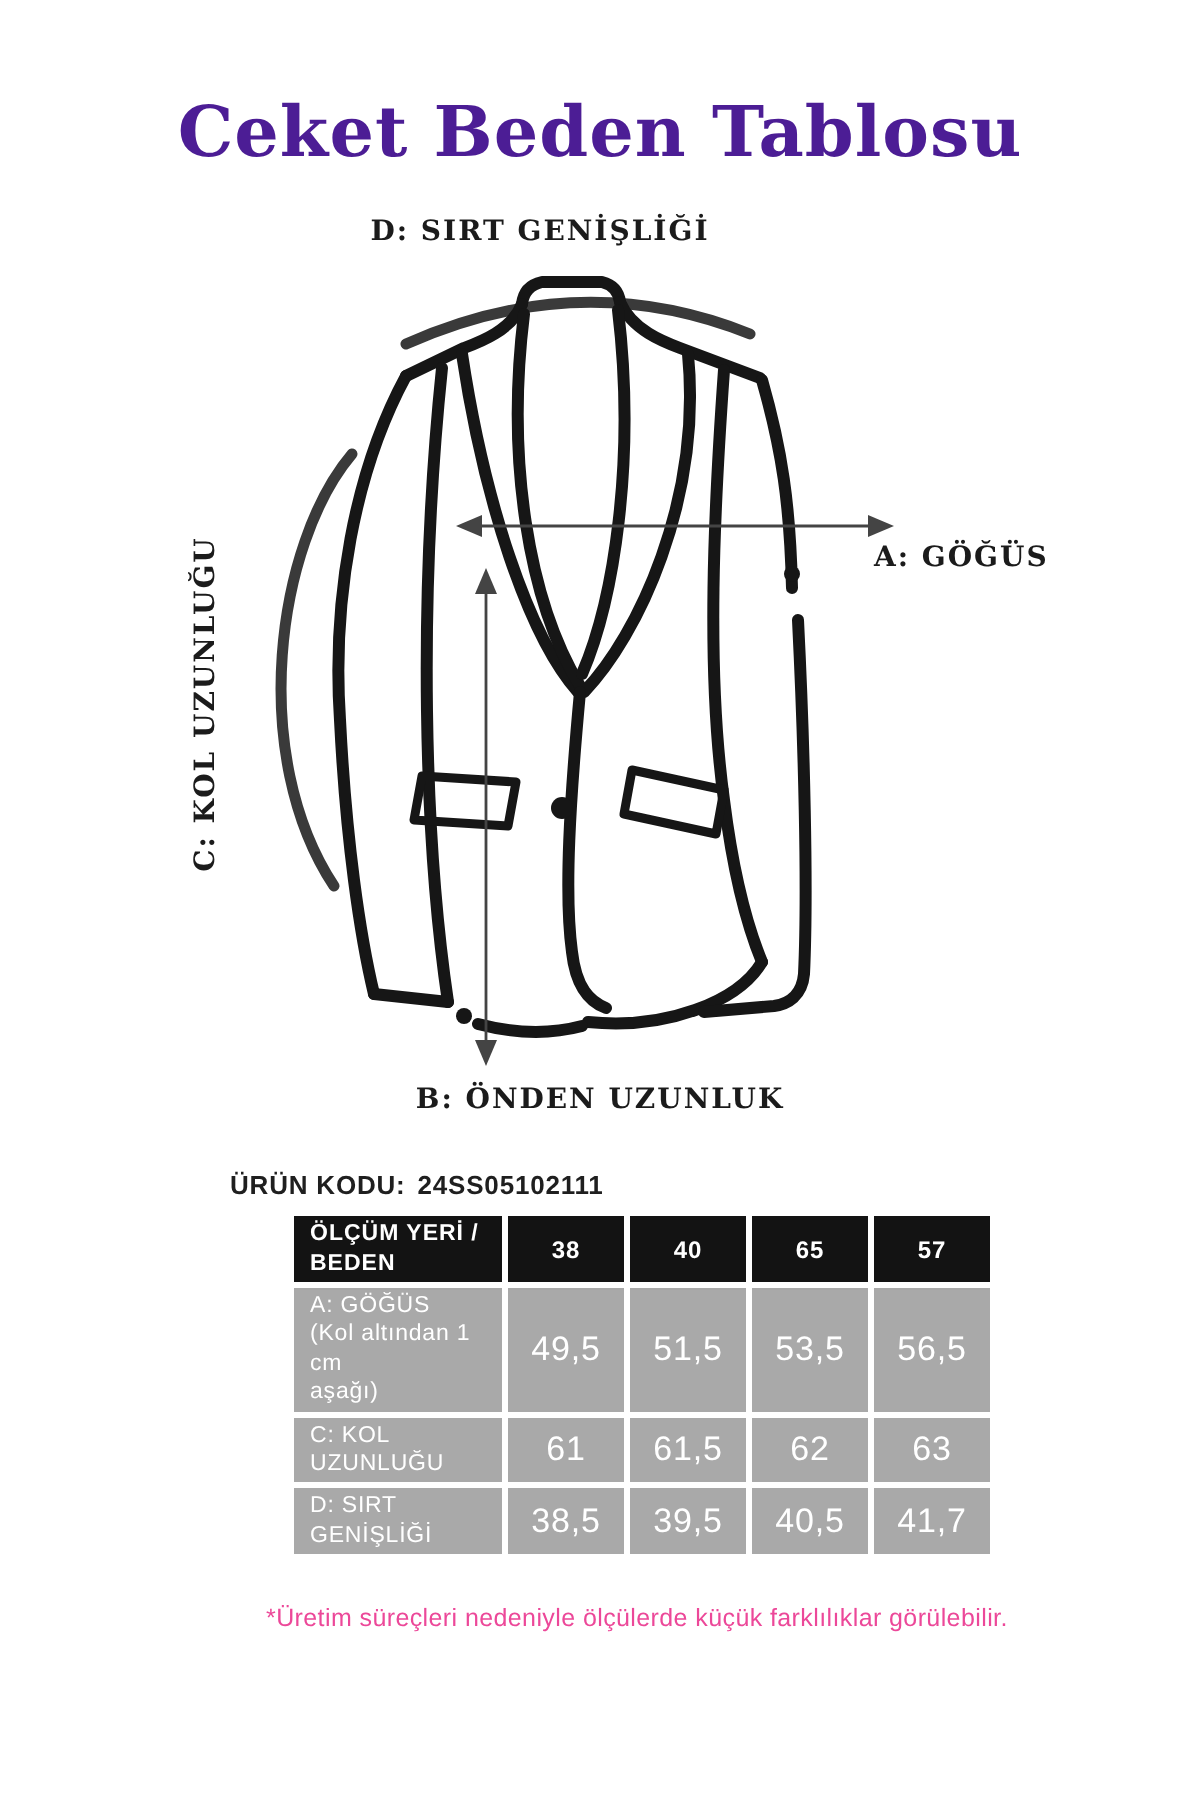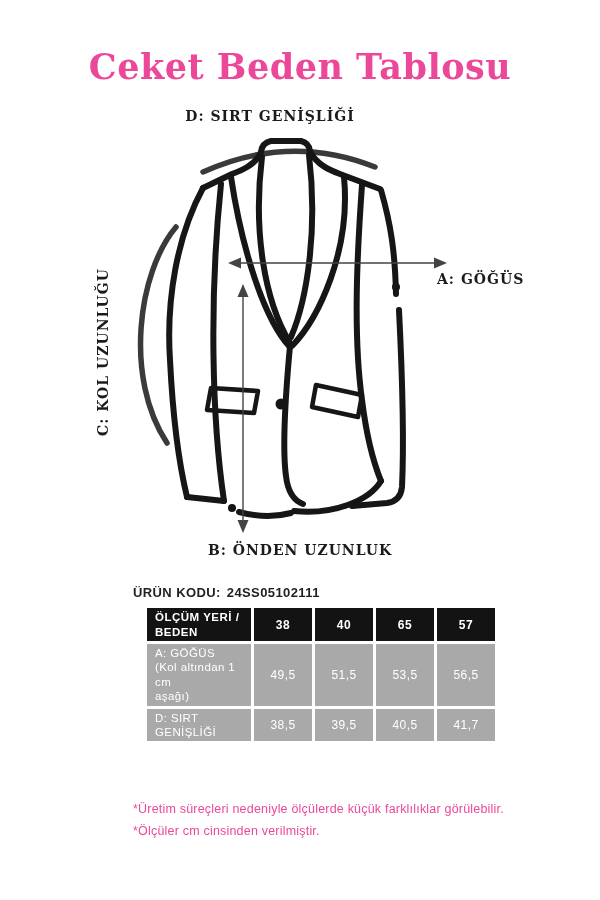--- a/index.html
+++ b/index.html
@@ -5,56 +5,56 @@
   html,body{margin:0;padding:0;background:#ffffff;}
   .page{
     position:relative;width:600px;height:900px;margin:0 auto;
     background:#ffffff;overflow:hidden;
     font-family:"Liberation Sans",sans-serif;color:#161616;
   }
   
   .page-title{
     position:absolute;top:46px;left:0;width:600px;margin:0;
     text-align:center;font-family:"DejaVu Serif","Liberation Serif",serif;
-    font-weight:bold;font-size:35px;letter-spacing:.5px;color:#ec4899;
+    font-weight:bold;font-size:35px;letter-spacing:.5px;color:#4c1d95;
   }
   
   .diagram-svg{position:absolute;left:0;top:100px;}
   .diag-label{
     position:absolute;font-family:"DejaVu Serif","Liberation Serif",serif;
     font-weight:bold;font-size:14px;letter-spacing:1px;color:#1b1b1b;
     white-space:nowrap;
   }
   .label-top{top:108px;left:120px;width:300px;text-align:center;}
   .label-right{top:271px;left:437px;}
   .label-bottom{top:542px;left:150px;width:300px;text-align:center;}
   .label-left{
     top:343px;left:-46px;width:300px;height:18px;text-align:center;
     transform:rotate(-90deg);
   }
   
   .product-code{
-    position:absolute;left:133px;top:585px;
+    position:absolute;left:115px;top:585px;
     font-size:13px;font-weight:bold;letter-spacing:.4px;color:#1f1f1f;
   }
   .product-code .code-value{margin-left:6px;}
   
   .size-table{
     position:absolute;left:144px;top:605px;
     border-collapse:separate;border-spacing:3px;table-layout:fixed;
   }
   .size-table td,.size-table th{
     padding:2px 4px;vertical-align:middle;color:#ffffff;
   }
   .size-table col.c-label{width:104px;}
   .size-table col.c-val{width:58px;}
   .size-table th{
     background:#131313;font-size:12px;font-weight:bold;letter-spacing:.5px;
   }
-  .size-table td{background:#a9a9a9;font-size:12px;letter-spacing:.4px;}
+  .size-table td{background:#a9a9a9;font-size:17px;letter-spacing:.4px;}
   .size-table .cell-label,.size-table th.cell-label{
     text-align:left;padding-left:8px;white-space:pre-line;line-height:1.25;
     font-size:11.5px;
   }
   .size-table .cell-val{text-align:center;}
   .row-h{height:33px;}
   .row-a{height:48px;}
   .row-b{height:30px;}
   .row-c{height:31px;}
   .row-d{height:30px;}
@@ -150,29 +150,36 @@
       </tr>
       <tr class="row-a">
         <td class="cell-label">A: GÖĞÜS
 (Kol altından 1 cm
 aşağı)</td>
         <td class="cell-val">49,5</td>
         <td class="cell-val">51,5</td>
         <td class="cell-val">53,5</td>
         <td class="cell-val">56,5</td>
       </tr>
+      <tr class="row-c">
+        <td class="cell-label">C: KOL
+ UZUNLUĞU</td>
+        <td class="cell-val">61</td>
+        <td class="cell-val">61,5</td>
+        <td class="cell-val">62</td>
+        <td class="cell-val">63</td>
+      </tr>
       <tr class="row-d">
         <td class="cell-label">D: SIRT
  GENİŞLİĞİ</td>
         <td class="cell-val">38,5</td>
         <td class="cell-val">39,5</td>
         <td class="cell-val">40,5</td>
         <td class="cell-val">41,7</td>
       </tr>
     </tbody>
   </table>
 
   <div class="footnotes">
     <p>*Üretim süreçleri nedeniyle ölçülerde küçük farklılıklar görülebilir.</p>
-    <p>*Ölçüler cm cinsinden verilmiştir.</p>
   </div>
 
 </div>
 
 </body></html>

